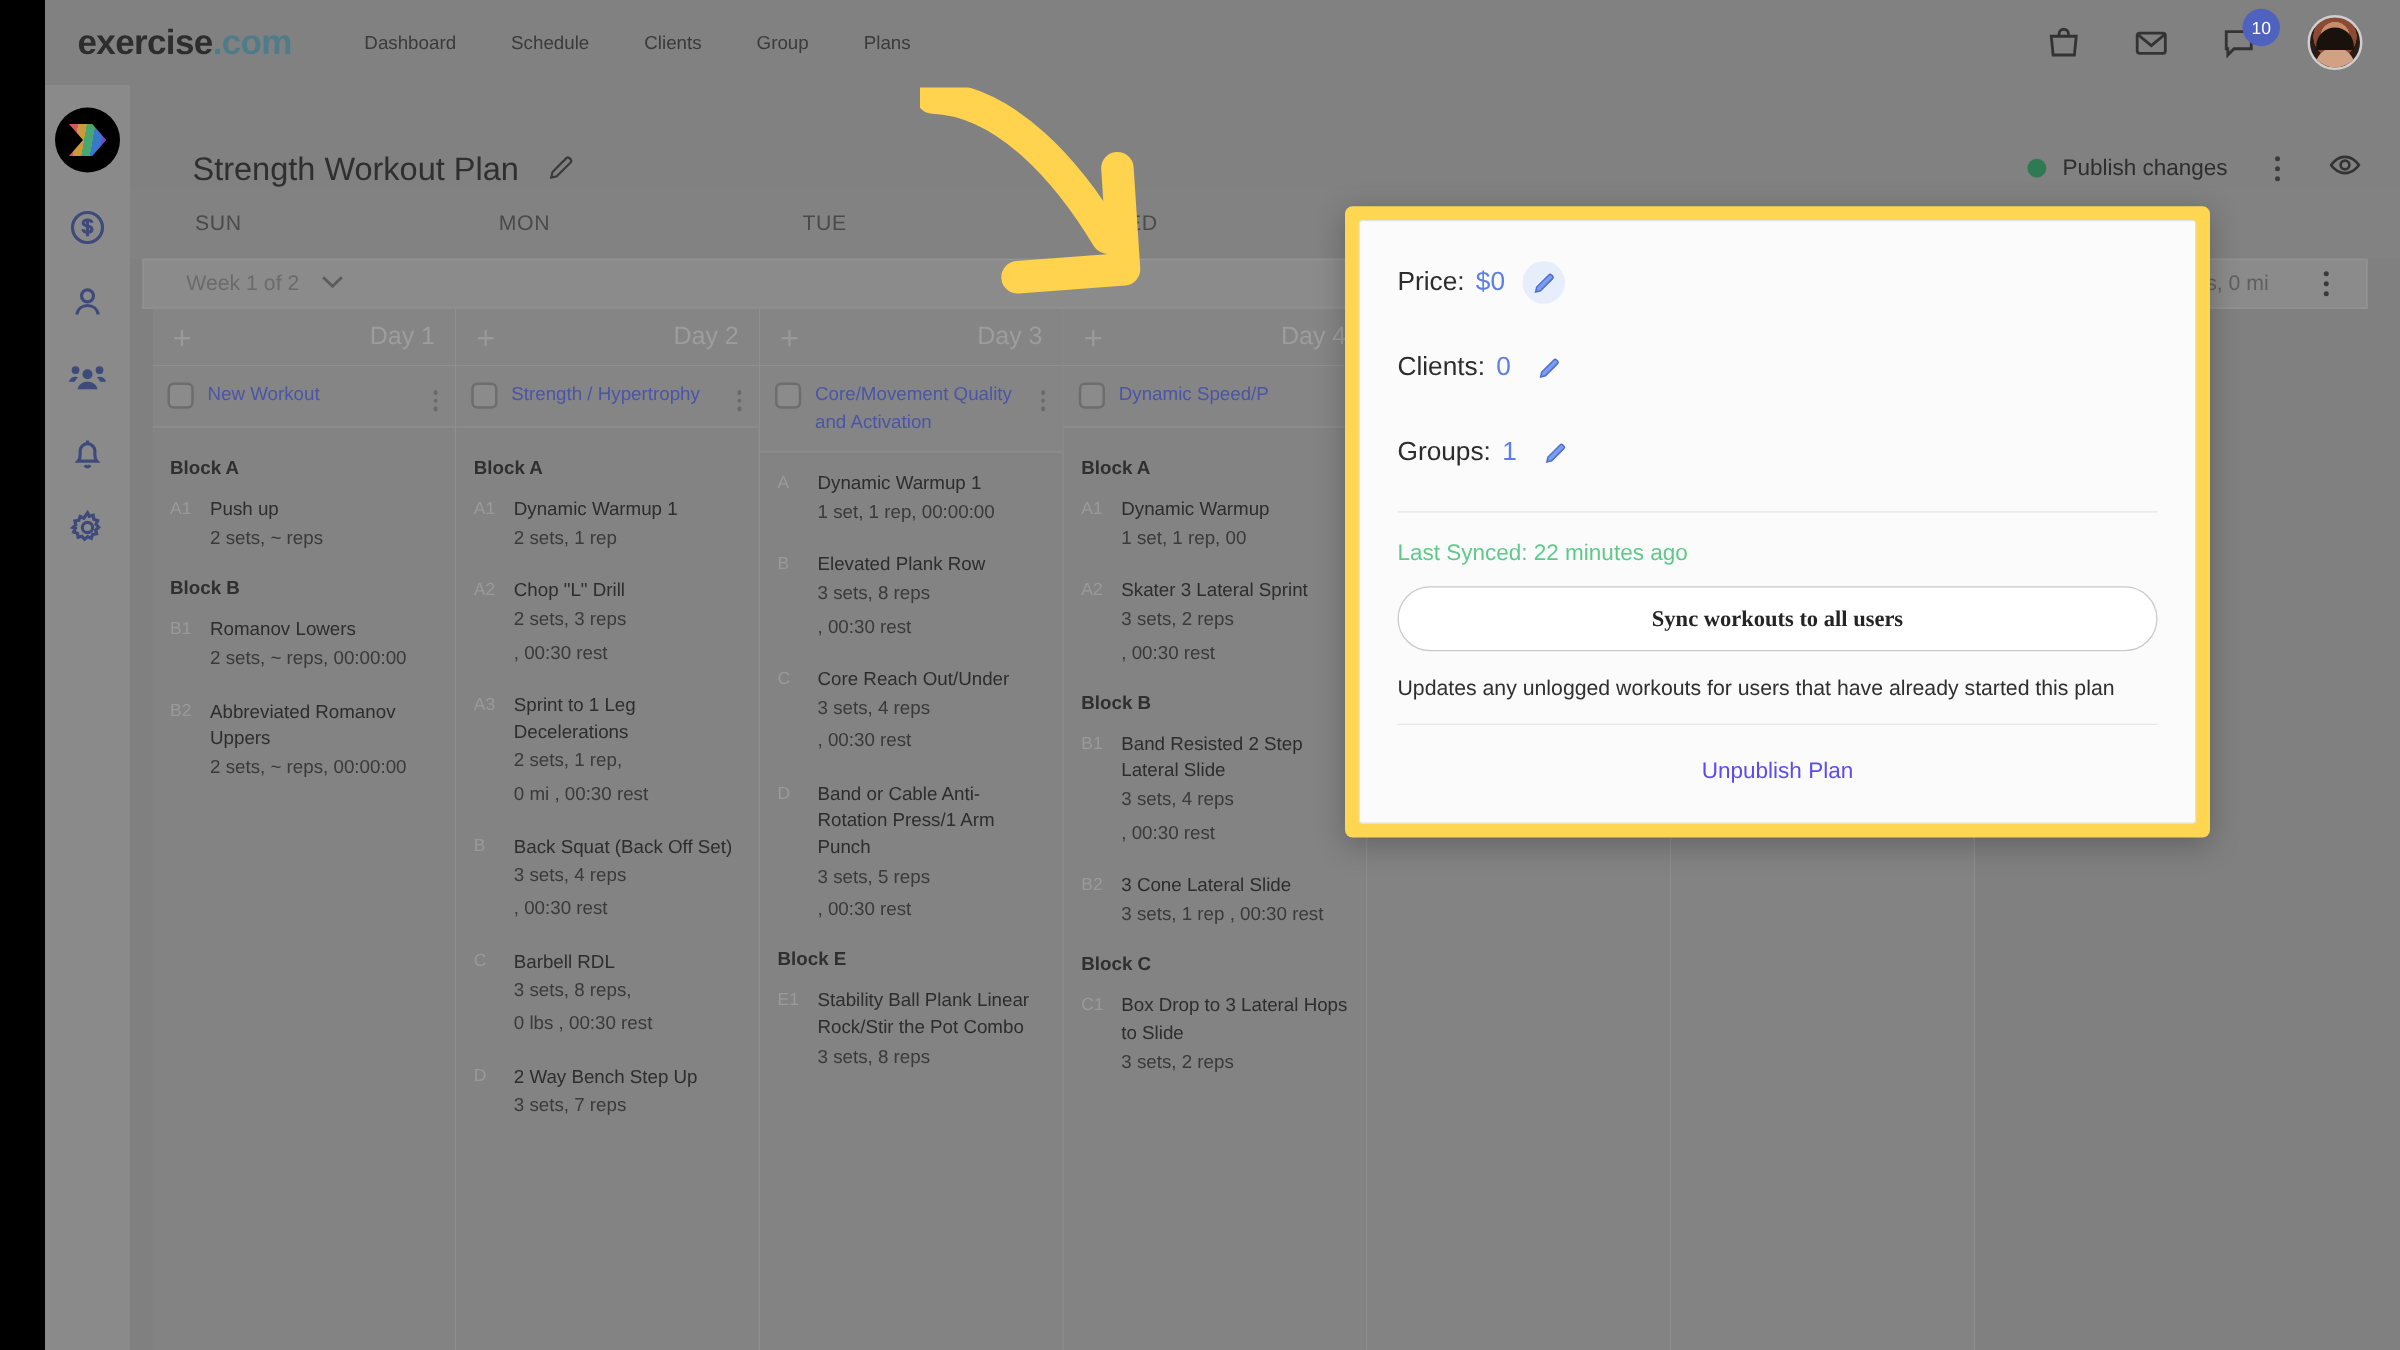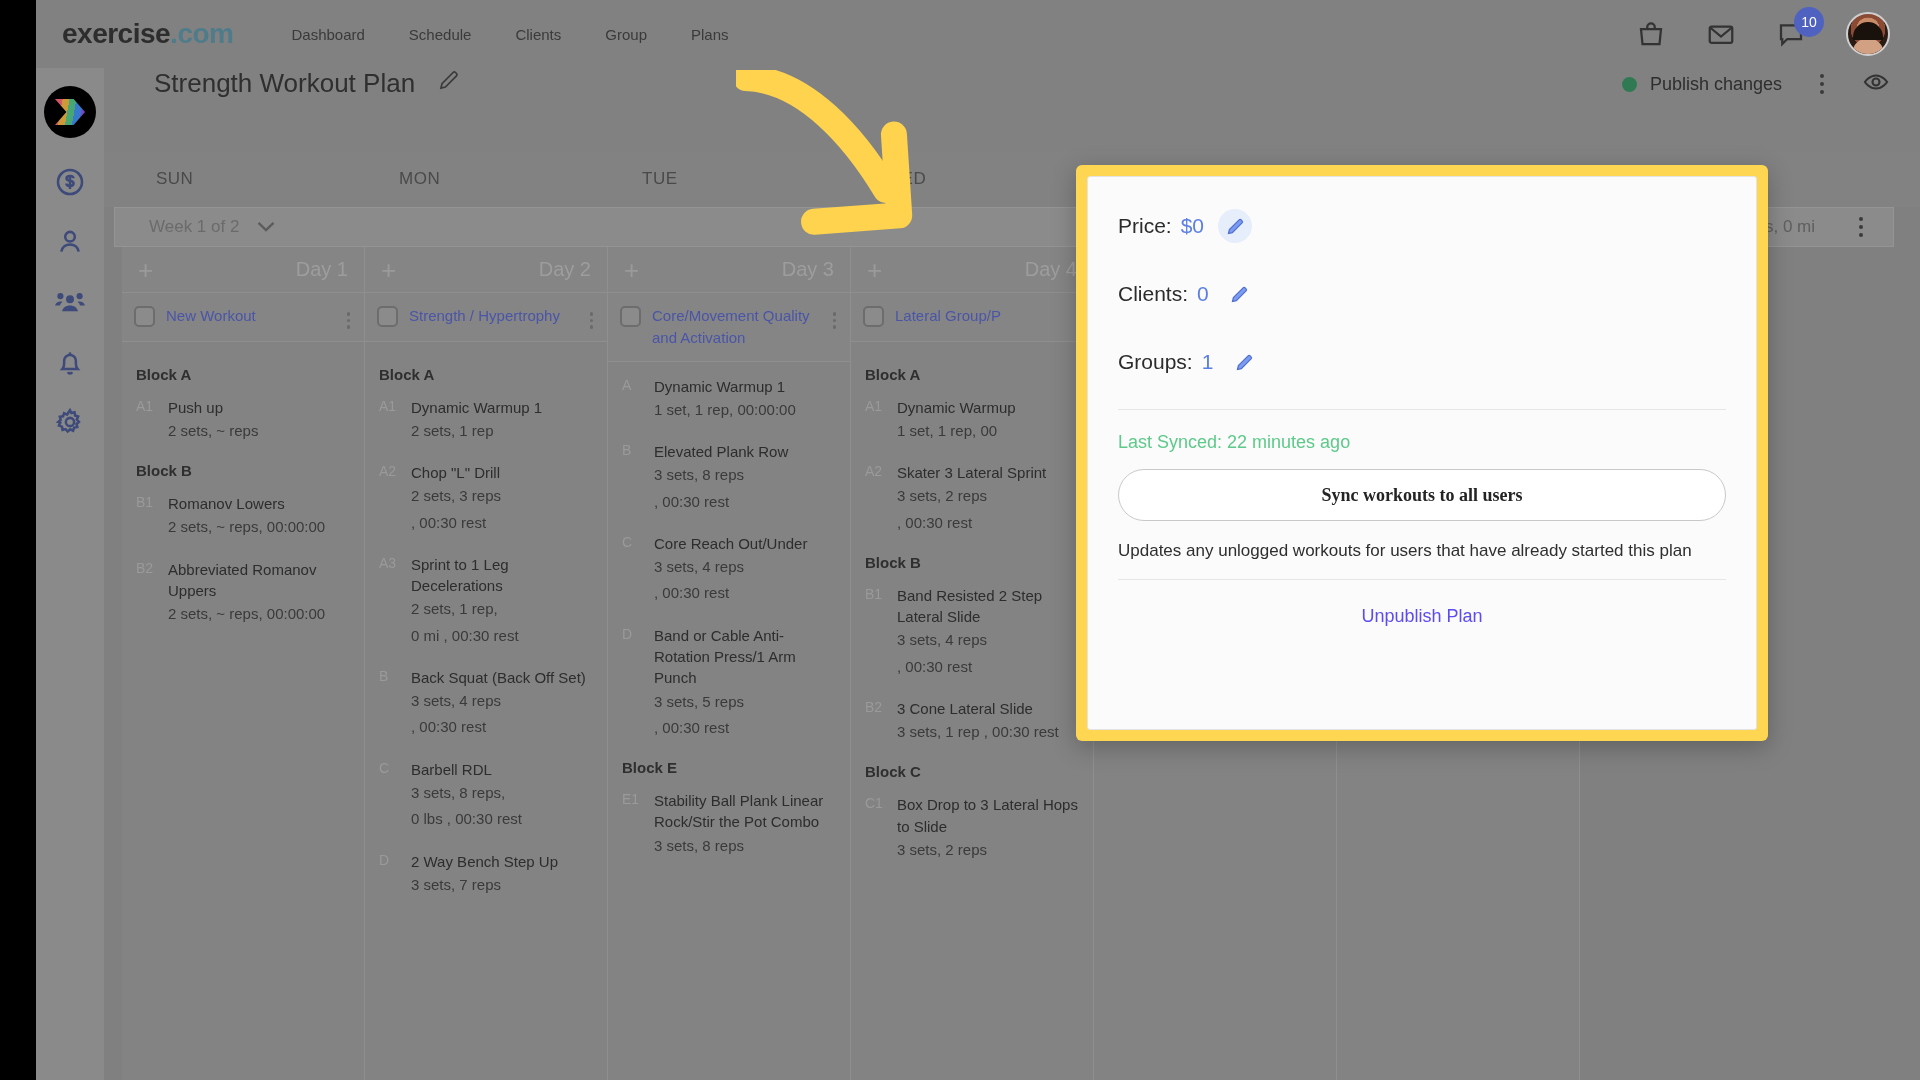--- a/index.html
+++ b/index.html
@@ -92,21 +92,21 @@
   }
   .rail-ico { width: 32px; height: 32px; cursor: pointer; }
   .rail-ico svg { width: 32px; height: 32px; stroke: #3d4a7a; fill: none; stroke-width: 1.9; }
   .rail-ico.filled svg { fill: #3d4a7a; stroke: none; }
 
   
   .planhead {
     position: absolute; left: 68px; top: 68px;
     width: 1816px; height: 83px;
     background: #818181;
-    display: flex; align-items: flex-start; padding: 0 30px 0 50px;
+    display: flex; align-items: flex-end; padding: 0 30px 0 50px;
   }
   .plantitle { font-size: 26px; color: #2f2f2f; }
   .pencil-head { margin-left: 22px; cursor: pointer; }
   .pencil-head svg { width: 24px; height: 24px; stroke: #3a3a3a; fill: none; stroke-width: 1.7; }
   .headright { margin-left: auto; display: flex; align-items: center; gap: 34px; }
   .pubwrap { display: flex; align-items: center; gap: 13px; cursor: pointer; }
   .dot-green { width: 15px; height: 15px; border-radius: 50%; background: #2f7a52; }
   .publabel { font-size: 18px; color: #2e2e2e; }
   .kebab { display: flex; flex-direction: column; gap: 4px; cursor: pointer; padding: 4px; }
   .kebab i { width: 4px; height: 4px; border-radius: 50%; background: #3a3a3a; display: block; }
@@ -184,21 +184,21 @@
   .exbody { flex: 1; }
   .exname { font-size: 15px; color: #2d2d2d; line-height: 1.42; }
   .exdet { font-size: 15px; color: #3a3a3a; line-height: 1.75; }
 
   
   .arrow { position: absolute; left: 700px; top: 70px; pointer-events: none; z-index: 40; }
 
   
   .popup {
     position: absolute; left: 1040px; top: 165px;
-    width: 692px; height: 576px;
+    width: 692px; height: 505px;
     background: #ffd652;
     border-radius: 6px;
     padding: 11px;
     z-index: 50;
     box-shadow: 0 6px 24px rgba(0,0,0,.25);
   }
   .popinner {
     width: 100%; height: 100%;
     background: #fbfbfb;
     border-radius: 3px;
@@ -478,21 +478,21 @@
             </div>
           </div>
         </div>
         <div class="daycol">
           <div class="dayhead">
             <span class="plus">+</span>
             <span class="daynum">Day 4</span>
           </div>
           <div class="wkcard">
             <span class="chk"></span>
-            <span class="wkname">Lateral Group/P</span>
+            <span class="wkname">Dynamic Speed/P</span>
             <span class="wkkebab">
               <i></i>
               <i></i>
               <i></i>
             </span>
           </div>
           <div class="colbody">
             <div class="blocklbl">Block A</div>
             <div class="ex">
               <span class="exletter">A1</span>

